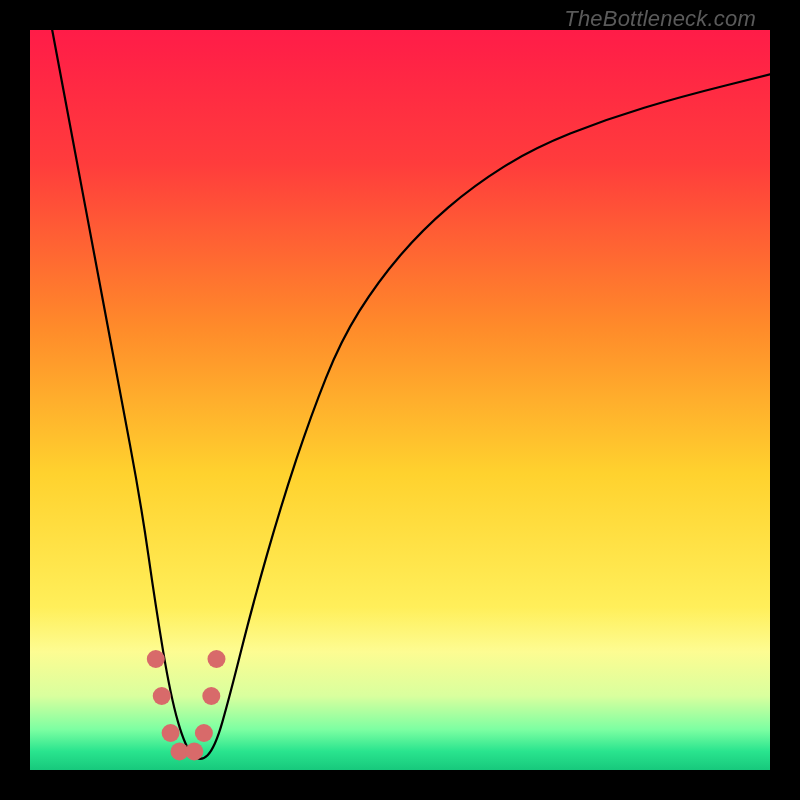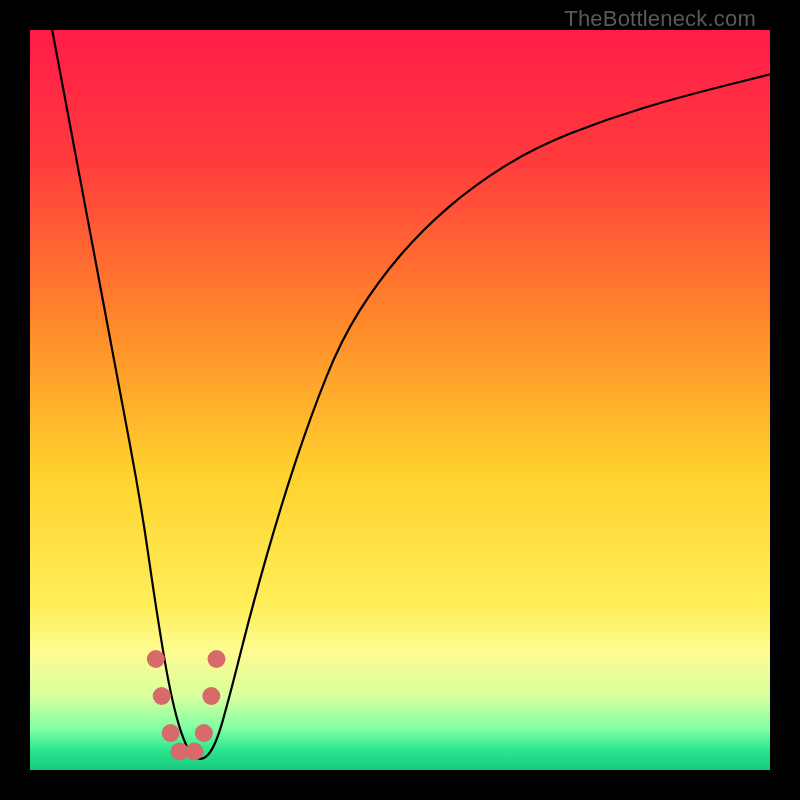--- a/index.html
+++ b/index.html
@@ -9,20 +9,21 @@
     height: 800px;
     background: #000;
     overflow: hidden;
     font-family: Arial, Helvetica, sans-serif;
   }
   .frame {
     position: relative;
     width: 768px;
     height: 800px;
     background: #000;
+    font-style: italic;
   }
   .plot {
     position: absolute;
     left: 30px;
     top: 30px;
     width: 740px;
     height: 740px;
     overflow: hidden;
   }
   .watermark {

